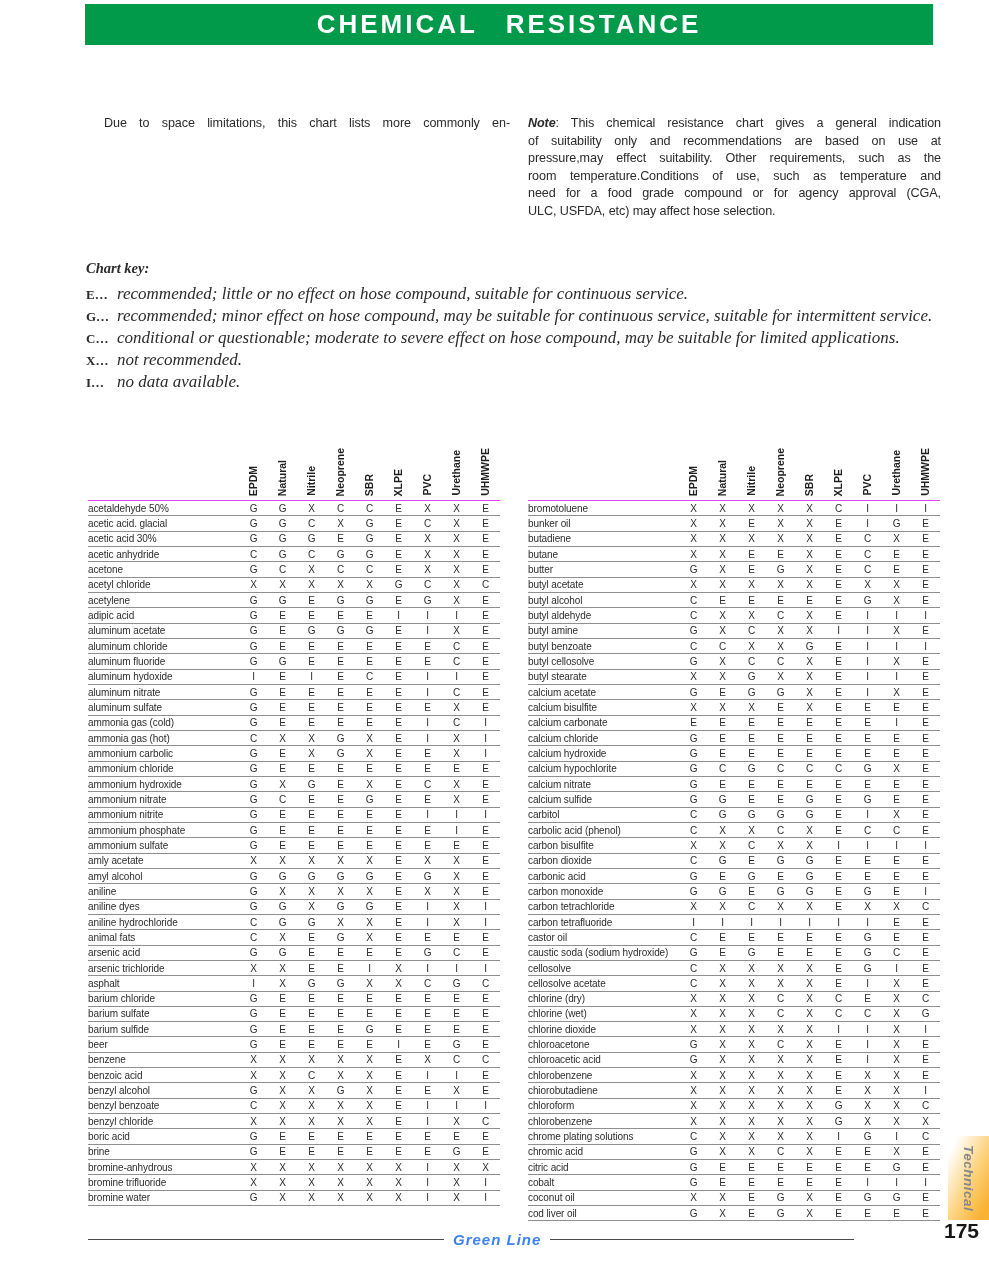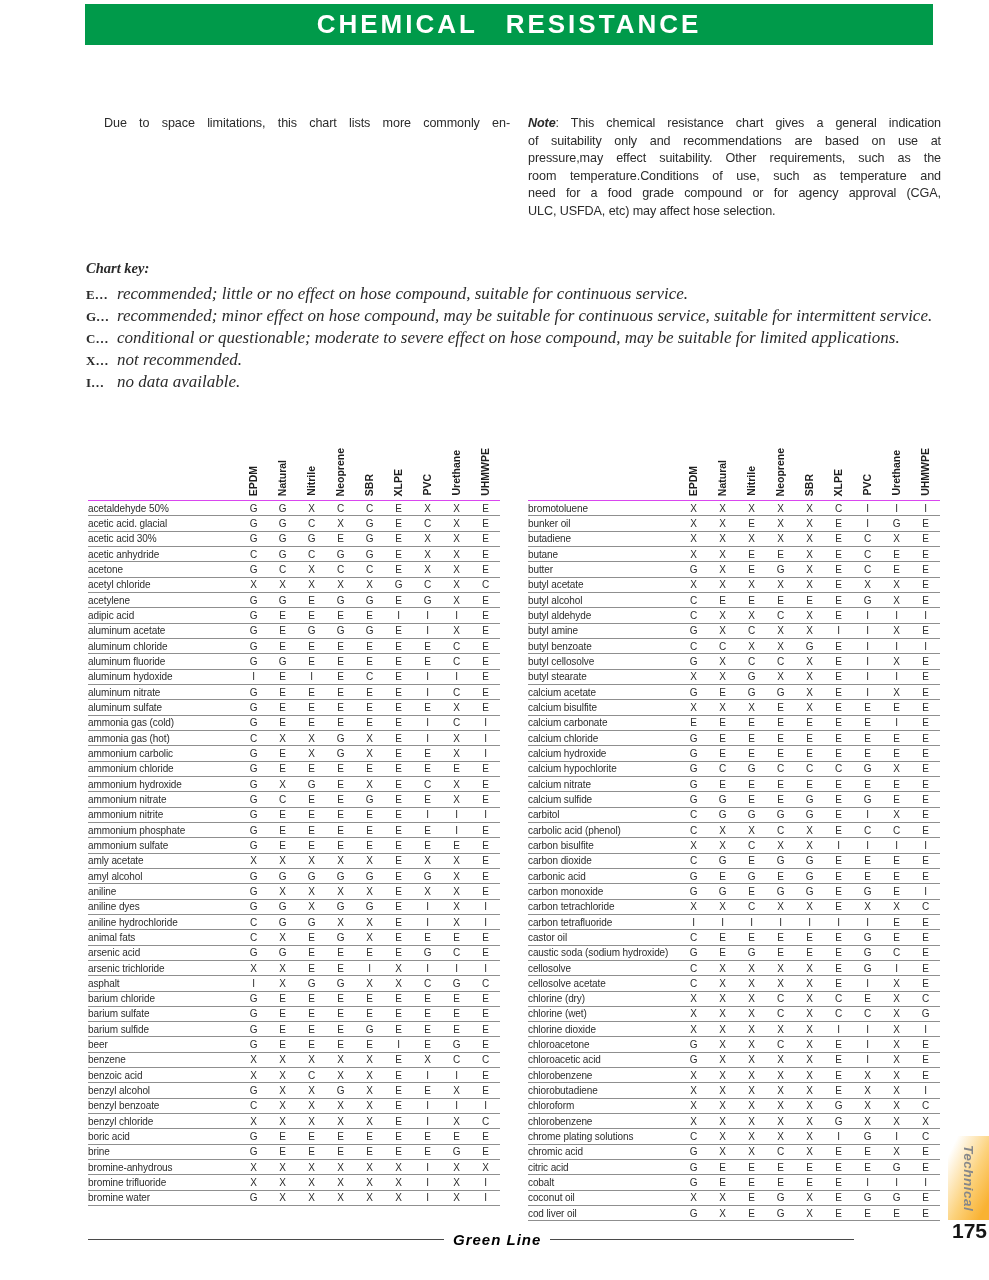--- a/index.html
+++ b/index.html
@@ -39,23 +39,23 @@
         border-bottom:1px solid #8f8f8f;font-size:10px;letter-spacing:-0.1px;color:#2d2d2d;}
   .tname{width:151px;flex:none;white-space:nowrap;overflow:hidden;}
   .tname.full{width:100%;overflow:visible;}
   .tcell{width:29px;flex:none;text-align:center;}
 
   
   .footer{position:absolute;left:88px;top:1231px;width:766px;display:flex;align-items:center;}
   .rule{height:1px;background:#4a4a4a;}
   .rule-l{width:356px;flex:none;}
   .rule-r{flex:1;}
-  .logo{font-weight:bold;font-style:italic;color:#000000;font-size:15px;
+  .logo{font-weight:bold;font-style:italic;color:#3b82f6;font-size:15px;
         letter-spacing:1px;margin:0 9px;white-space:nowrap;}
-  .pagenum{position:absolute;left:944px;top:1219px;font-size:21px;font-weight:bold;color:#161616;margin-left:8px;}
+  .pagenum{position:absolute;left:944px;top:1219px;font-size:21px;font-weight:bold;color:#161616;}
   .tab{position:absolute;left:948px;top:1136px;width:41px;height:84px;
        display:flex;align-items:center;justify-content:center;}
   .tab span{writing-mode:vertical-rl;font-style:italic;font-weight:bold;
             font-size:13.5px;color:#85878a;letter-spacing:0.5px;}
 </style>
 </head>
 <body>
 
 <div class="page">
 

